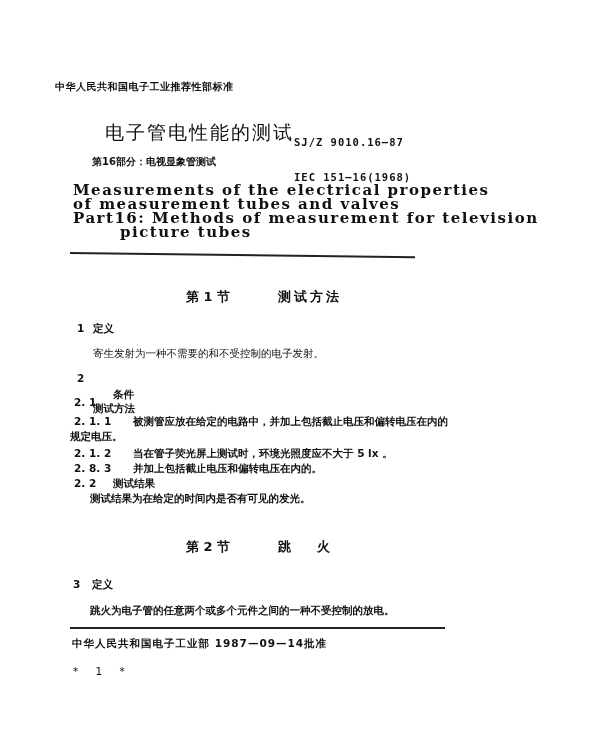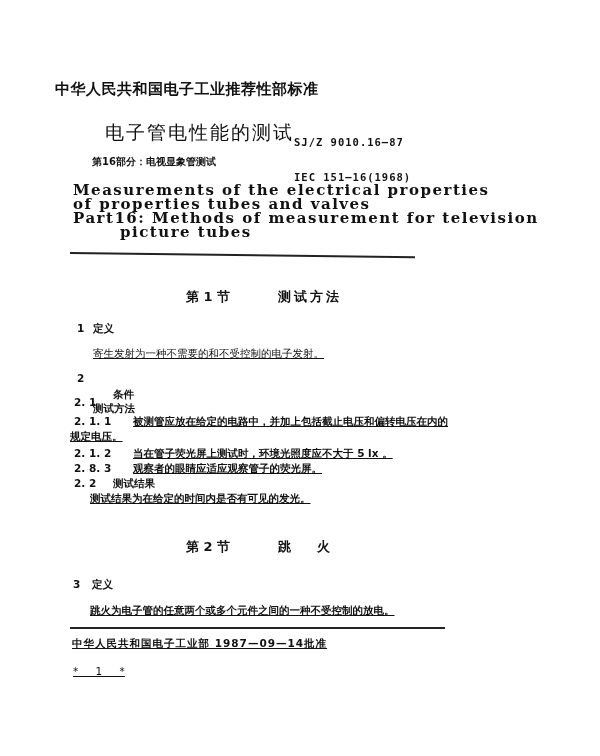--- a/index.html
+++ b/index.html
@@ -2,43 +2,43 @@
 <html><head>
   <meta charset="utf-8">
   <style>
     html, body { margin: 0; padding: 0; }
     body {
       width: 600px; height: 756px; background: #ffffff; position: relative; overflow: hidden;
       font-family: "DejaVu Sans", "Liberation Sans", sans-serif; color: #111;
     }
     .abs { position: absolute; white-space: nowrap; }
     .bold { font-weight: bold; }
-    .std-title { left: 55px; top: 80px; font-size: 15px; font-weight: bold; letter-spacing: 0.5px; }
+    .std-title { left: 55px; top: 80px; font-size: 10px; font-weight: bold; letter-spacing: 0.5px; }
     .main-title { left: 105px; top: 120px; font-size: 19px; letter-spacing: 2px; }
     .part-title { left: 92px; top: 155px; font-size: 10px; font-weight: bold; }
     .code { font-family: "DejaVu Sans Mono", "Liberation Mono", monospace; font-weight: bold; font-size: 10.5px; letter-spacing: 1px; margin-top: 24px; }
     .code1 { left: 294px; top: 112px; }
     .code2 { left: 294px; top: 147px; }
     .en { font-family: "DejaVu Serif", "Liberation Serif", serif; font-weight: bold; font-size: 15px; letter-spacing: 1.5px; }
     .rule { position: absolute; height: 2px; background: #222; }
     .sec-head { font-size: 13px; font-weight: bold; }
     .item { font-size: 10.5px; font-weight: bold; }
-    .body-txt { font-size: 10.5px; text-decoration: underline; }
+    .body-txt { font-size: 10.5px; }
   </style>
 </head>
 <body>
 
 <div class="abs std-title">中华人民共和国电子工业推荐性部标准</div>
 <div class="abs main-title">电子管电性能的测试</div>
 <div class="abs part-title">第16部分：电视显象管测试</div>
 <div class="abs code code1">SJ/Z 9010.16—87</div>
 <div class="abs code code2">IEC 151—16(1968)</div>
 
 <div class="abs en" style="left:73px;top:181px;">Measurements of the electrical properties</div>
-<div class="abs en" style="left:73px;top:195px;">of properties tubes and valves</div>
+<div class="abs en" style="left:73px;top:195px;">of measurement tubes and valves</div>
 <div class="abs en" style="left:73px;top:209px;">Part16: Methods of measurement for television</div>
 <div class="abs en" style="left:120px;top:223px;">picture tubes</div>
 
 <div class="rule" style="left:70px;top:252px;width:345px;height:1.5px;transform:rotate(0.7deg);transform-origin:left;"></div>
 
 <div class="abs sec-head" style="left:186px;top:288px;">第 1 节</div>
 <div class="abs sec-head" style="left:278px;top:288px;letter-spacing:3px;">测试方法</div>
 
 <div class="abs item" style="left:77px;top:322px;">1</div>
 <div class="abs item" style="left:93px;top:322px;">定义</div>
@@ -51,21 +51,21 @@
 <div class="abs item" style="left:113px;top:388px;">条件</div>
 
 <div class="abs item" style="left:74px;top:415px;">2. 1. 1</div>
 <div class="abs body-txt bold" style="left:133px;top:415px;">被测管应放在给定的电路中，并加上包括截止电压和偏转电压在内的</div>
 <div class="abs body-txt bold" style="left:70px;top:430px;">规定电压。</div>
 
 <div class="abs item" style="left:74px;top:447px;">2. 1. 2</div>
 <div class="abs body-txt bold" style="left:133px;top:447px;">当在管子荧光屏上测试时，环境光照度应不大于 5 lx 。</div>
 
 <div class="abs item" style="left:74px;top:462px;">2. 8. 3</div>
-<div class="abs body-txt bold" style="left:133px;top:462px;">观察者的眼睛应适应观察管子的荧光屏。</div>
+<div class="abs body-txt bold" style="left:133px;top:462px;">并加上包括截止电压和偏转电压在内的。</div>
 
 <div class="abs item" style="left:74px;top:477px;">2. 2</div>
 <div class="abs item" style="left:113px;top:477px;">测试结果</div>
 <div class="abs body-txt bold" style="left:90px;top:492px;">测试结果为在给定的时间内是否有可见的发光。</div>
 
 <div class="abs sec-head" style="left:186px;top:538px;">第 2 节</div>
 <div class="abs sec-head" style="left:278px;top:538px;">跳　　火</div>
 
 <div class="abs item" style="left:73px;top:578px;">3</div>
 <div class="abs item" style="left:92px;top:578px;">定义</div>

